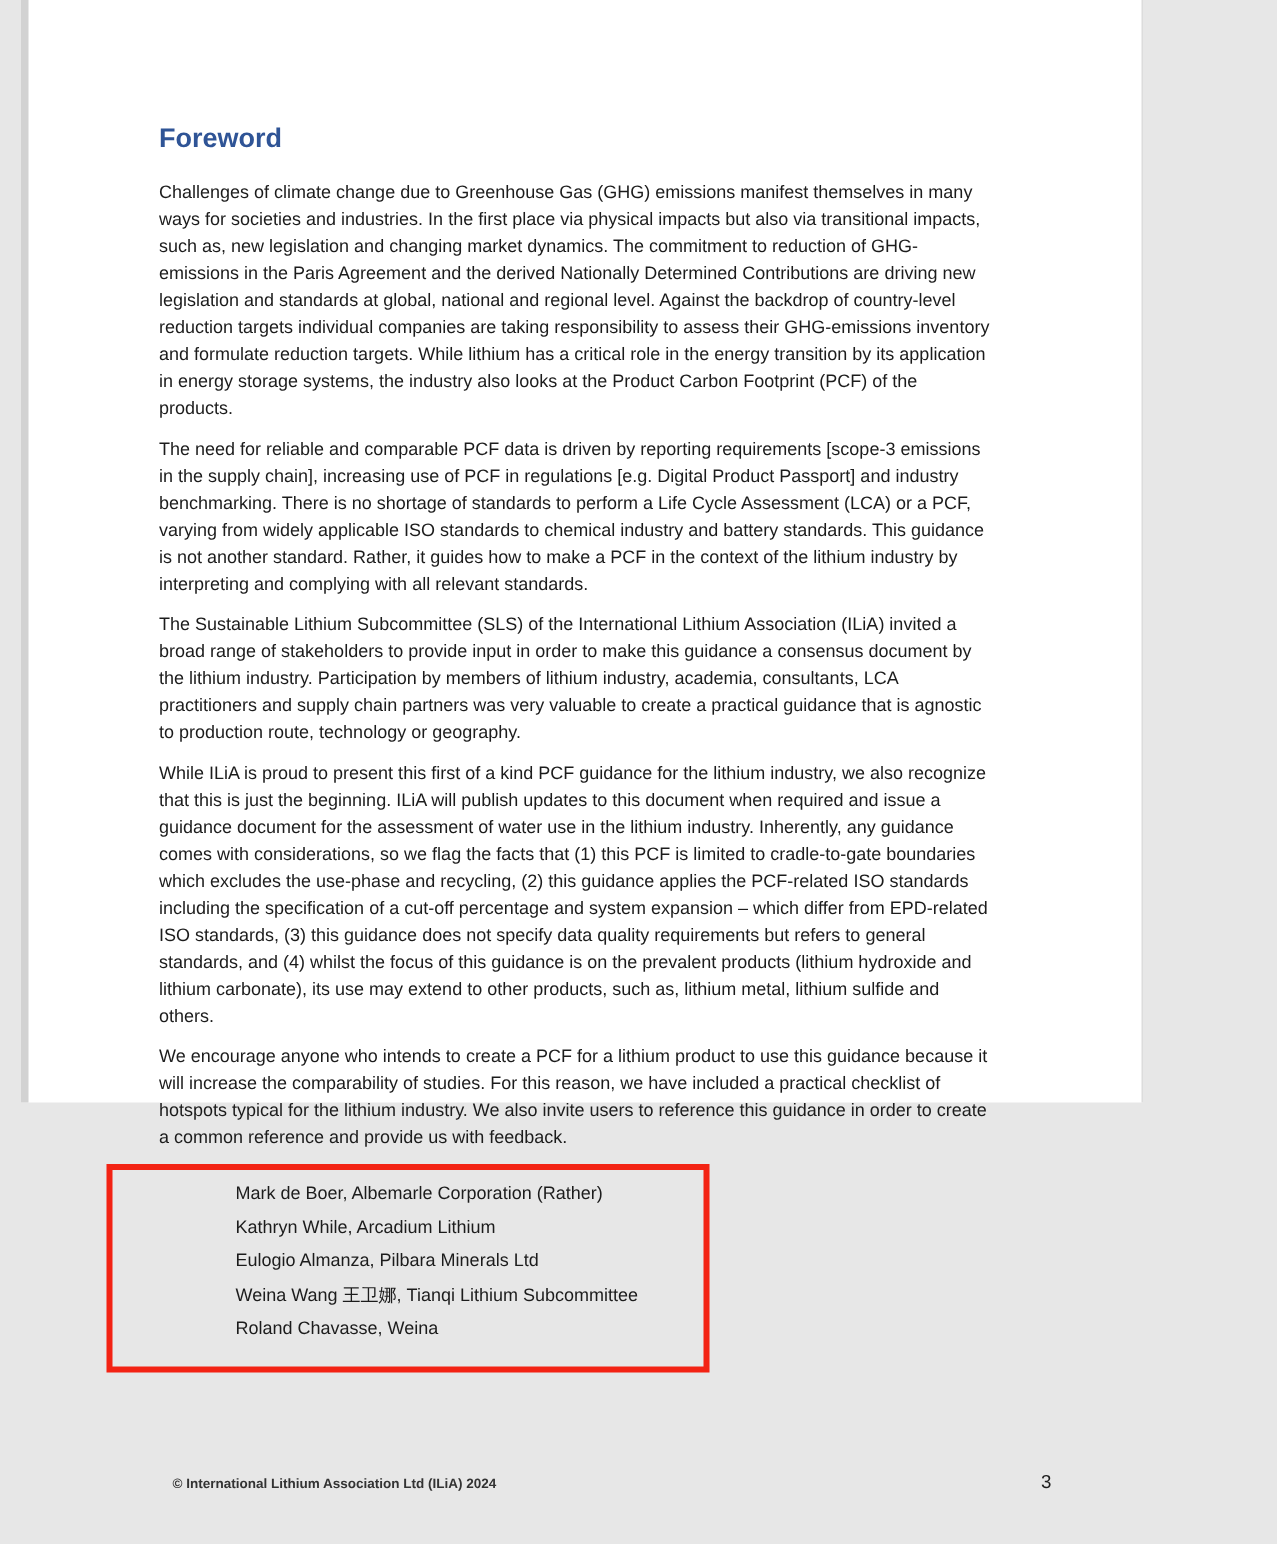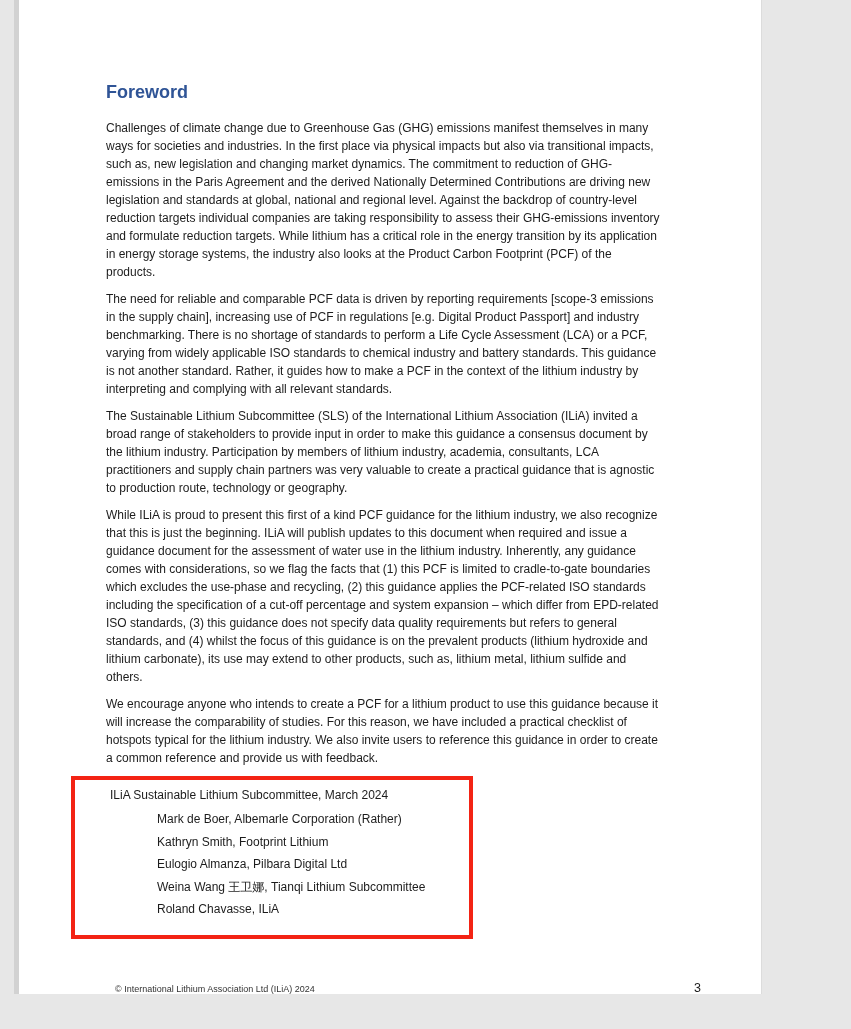--- a/index.html
+++ b/index.html
@@ -19,21 +19,21 @@
     overflow: hidden;
     background: var(--app-background);
     font-family: "Liberation Sans", sans-serif;
     color: var(--body-text);
   }
   .sheet {
     position: absolute;
     left: 14px;
     top: 0;
     width: 748px;
-    height: 994px;
+    height: 735px;
     background: var(--page-background);
     border-left: 5px solid #d2d2d2;
     border-right: 1px solid #dcdcdc;
   }
   .content {
     position: absolute;
     left: 87px;
     top: 82px;
     width: 556px;
   }
@@ -73,20 +73,21 @@
     left: 96px;
     right: 60px;
     top: 981px;
     display: flex;
     justify-content: space-between;
     align-items: baseline;
   }
   .copyright {
     font-size: 9px;
     color: var(--footer-text);
+    font-weight: bold;
   }
   .page-number {
     font-size: 12.5px;
     color: var(--body-text);
   }
 </style>
 </head>
 <body>
 
 <div class="sheet">
@@ -96,27 +97,26 @@
 
     <div class="paragraphs">
         <p>Challenges of climate change due to Greenhouse Gas (GHG) emissions manifest themselves in many ways for societies and industries. In the first place via physical impacts but also via transitional impacts, such as, new legislation and changing market dynamics. The commitment to reduction of GHG-emissions in the Paris Agreement and the derived Nationally Determined Contributions are driving new legislation and standards at global, national and regional level. Against the backdrop of country-level reduction targets individual companies are taking responsibility to assess their GHG-emissions inventory and formulate reduction targets. While lithium has a critical role in the energy transition by its application in energy storage systems, the industry also looks at the Product Carbon Footprint (PCF) of the products.</p>
         <p>The need for reliable and comparable PCF data is driven by reporting requirements [scope-3 emissions in the supply chain], increasing use of PCF in regulations [e.g. Digital Product Passport] and industry benchmarking.  There is no shortage of standards to perform a Life Cycle Assessment (LCA) or a PCF, varying from widely applicable ISO standards to chemical industry and battery standards. This guidance is not another standard. Rather, it guides how to make a PCF in the context of the lithium industry by interpreting and complying with all relevant standards.</p>
         <p>The Sustainable Lithium Subcommittee (SLS) of the International Lithium Association (ILiA) invited a broad range of stakeholders to provide input in order to make this guidance a consensus document by the lithium industry. Participation by members of lithium industry, academia, consultants, LCA practitioners and supply chain partners was very valuable to create a practical guidance that is agnostic to production route, technology or geography.</p>
         <p>While ILiA is proud to present this first of a kind PCF guidance for the lithium industry, we also recognize that this is just the beginning. ILiA will publish updates to this document when required and issue a guidance document for the assessment of water use in the lithium industry. Inherently, any guidance comes with considerations, so we flag the facts that (1) this PCF is limited to cradle-to-gate boundaries which excludes the use-phase and recycling, (2) this guidance applies the PCF-related ISO standards including the specification of a cut-off percentage and system expansion – which differ from EPD-related ISO standards, (3) this guidance does not specify data quality requirements but refers to general standards, and (4) whilst the focus of this guidance is on the prevalent products (lithium hydroxide and lithium carbonate), its use may extend to other products, such as, lithium metal, lithium sulfide and others.</p>
         <p>We encourage anyone who intends to create a PCF for a lithium product to use this guidance because it will increase the comparability of studies. For this reason, we have included a practical checklist of hotspots typical for the lithium industry. We also invite users to reference this guidance in order to create a common reference and provide us with feedback.</p>
       </div>
 
     <div class="highlight-box">
-      <p class="committee-intro">ILiA Sustainable Lithium Subcommittee, March 2024</p>
       <div class="members">
           <p>Mark de Boer, Albemarle Corporation (Rather)</p>
-          <p>Kathryn Smith, Footprint Lithium</p>
-          <p>Eulogio Almanza, Pilbara Digital Ltd</p>
+          <p>Kathryn While, Arcadium Lithium</p>
+          <p>Eulogio Almanza, Pilbara Minerals Ltd</p>
           <p>Weina Wang 王卫娜, Tianqi Lithium Subcommittee</p>
-          <p>Roland Chavasse, ILiA</p>
+          <p>Roland Chavasse, Weina</p>
         </div>
     </div>
 
   </div>
 
   <div class="footer">
     <span class="copyright">© International Lithium Association Ltd (ILiA) 2024</span>
     <span class="page-number">3</span>
   </div>
 </div>

